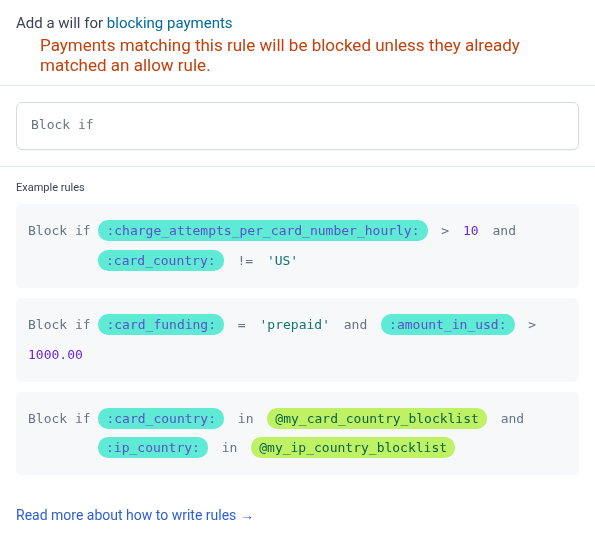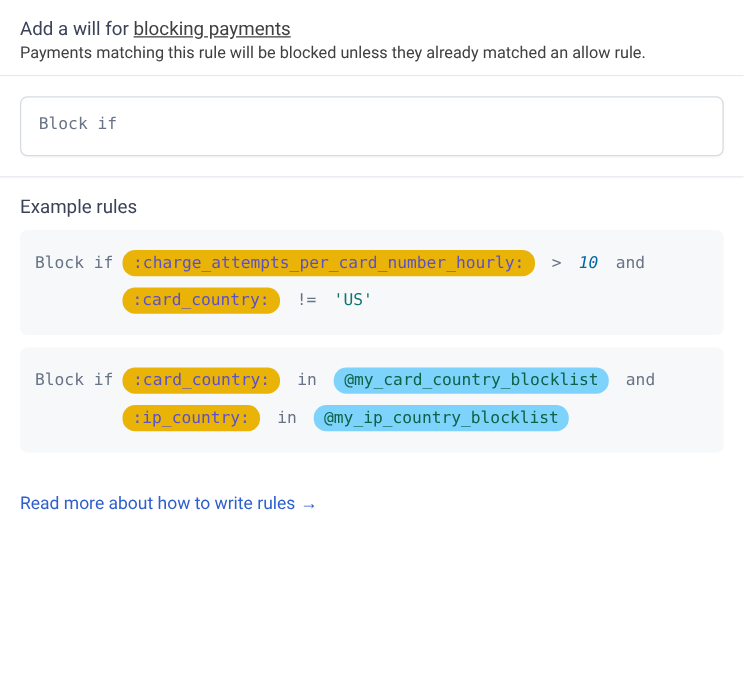--- a/index.html
+++ b/index.html
@@ -6,47 +6,47 @@
   html, body { margin:0; padding:0; }
   body {
     width:595px;
     font-family: -apple-system, BlinkMacSystemFont, "Segoe UI", Roboto, sans-serif;
     color:#1a1f36;
     background:#fff;
     font-size:14px;
   }
   .hdr { padding:14px 16px 10px 16px; }
   .title { font-size:15px; color:#3c4257; }
-  .title .emph { color:#404040;text-decoration:underline; }
-  .subtitle { margin-top:3px; color:#404040; font-size:13px; }
+  .title .emph { color:#0369a1; }
+  .subtitle { margin-top:3px; color:#c2410c; font-size:17px;margin-left:24px; }
   .divider { height:1px; background:#e3e8ee; }
   .input-wrap { padding:16px; background:#fff; }
   .rule-input {
     border:1px solid #d5dbe1; border-radius:6px;
     padding:14px 14px; min-height:48px;
     font-family: ui-monospace, SFMono-Regular, Menlo, Consolas, monospace;
     font-size:13px; color:#697386; background:#fff;
     box-shadow: 0 1px 1px rgba(0,0,0,0.03);
   }
   .sec { padding:14px 16px 20px 16px; }
-  .sec-title { font-size:15px; color:#3c4257; margin-bottom:10px; }
+  .sec-title { font-size:11px; color:#3c4257; margin-bottom:10px; }
   .example {
     background:#f6f8fa; border-radius:6px; padding:12px 12px; margin-bottom:10px;
     font-family: ui-monospace, SFMono-Regular, Menlo, Consolas, monospace;
     font-size:13px; line-height:2.3; color:#3c4257;
   }
   .keyword { color:#697386; }
   .op { color:#697386; margin:0 6px; }
   .field-pill {
-    background:#eab308; color:#5b51c8; padding:3px 8px; border-radius:10px;
+    background:#5eead4; color:#5b51c8; padding:3px 8px; border-radius:10px;
   }
   .at-pill {
-    background:#7dd3fc; color:#0e6245; padding:3px 8px; border-radius:10px;margin-top:16px;
+    background:#bef264; color:#0e6245; padding:3px 8px; border-radius:10px;margin-top:16px;
   }
-  .number { color:#0369a1;font-style:italic; }
+  .number { color:#6d28d9; }
   .string { color:#0f766e; }
   .indent { display:inline-block; width:70px; }
   .link-row { padding:2px 16px 18px 16px; }
   a.link { color:#2d5fd0; text-decoration:none; font-size:14px; }
   .arrow { margin-left:4px; }
 </style>
 </head>
 <body>
 
 <div class="hdr">
@@ -61,20 +61,21 @@
 <div class="input-wrap">
   <div class="rule-input">Block if</div>
 </div>
 
 <div class="divider"></div>
 
 <div class="sec">
   <div class="sec-title">Example rules</div>
   <div id="examples-host">
       <div class="example"><span class="keyword">Block if  </span><span class="field-pill">:charge_attempts_per_card_number_hourly:</span> <span class="op">&gt;</span> <span class="number">10</span> <span class="op">and</span> <br><span class="indent"></span><span class="field-pill">:card_country:</span> <span class="op">!=</span> <span class="string">'US'</span> </div>
+      <div class="example"><span class="keyword">Block if  </span><span class="field-pill">:card_funding:</span> <span class="op">=</span> <span class="string">'prepaid'</span> <span class="op">and</span> <span class="field-pill">:amount_in_usd:</span> <span class="op">&gt;</span> <span class="number">1000.00</span> </div>
       <div class="example"><span class="keyword">Block if  </span><span class="field-pill">:card_country:</span> <span class="op">in</span> <span class="at-pill">@my_card_country_blocklist</span> <span class="op">and</span> <br><span class="indent"></span><span class="field-pill">:ip_country:</span> <span class="op">in</span> <span class="at-pill">@my_ip_country_blocklist</span> </div>
     </div>
 </div>
 
 <div class="link-row">
   <a href="#" class="link">
     <span>Read more about how to write rules</span><span class="arrow">→</span>
   </a>
 </div>
 

